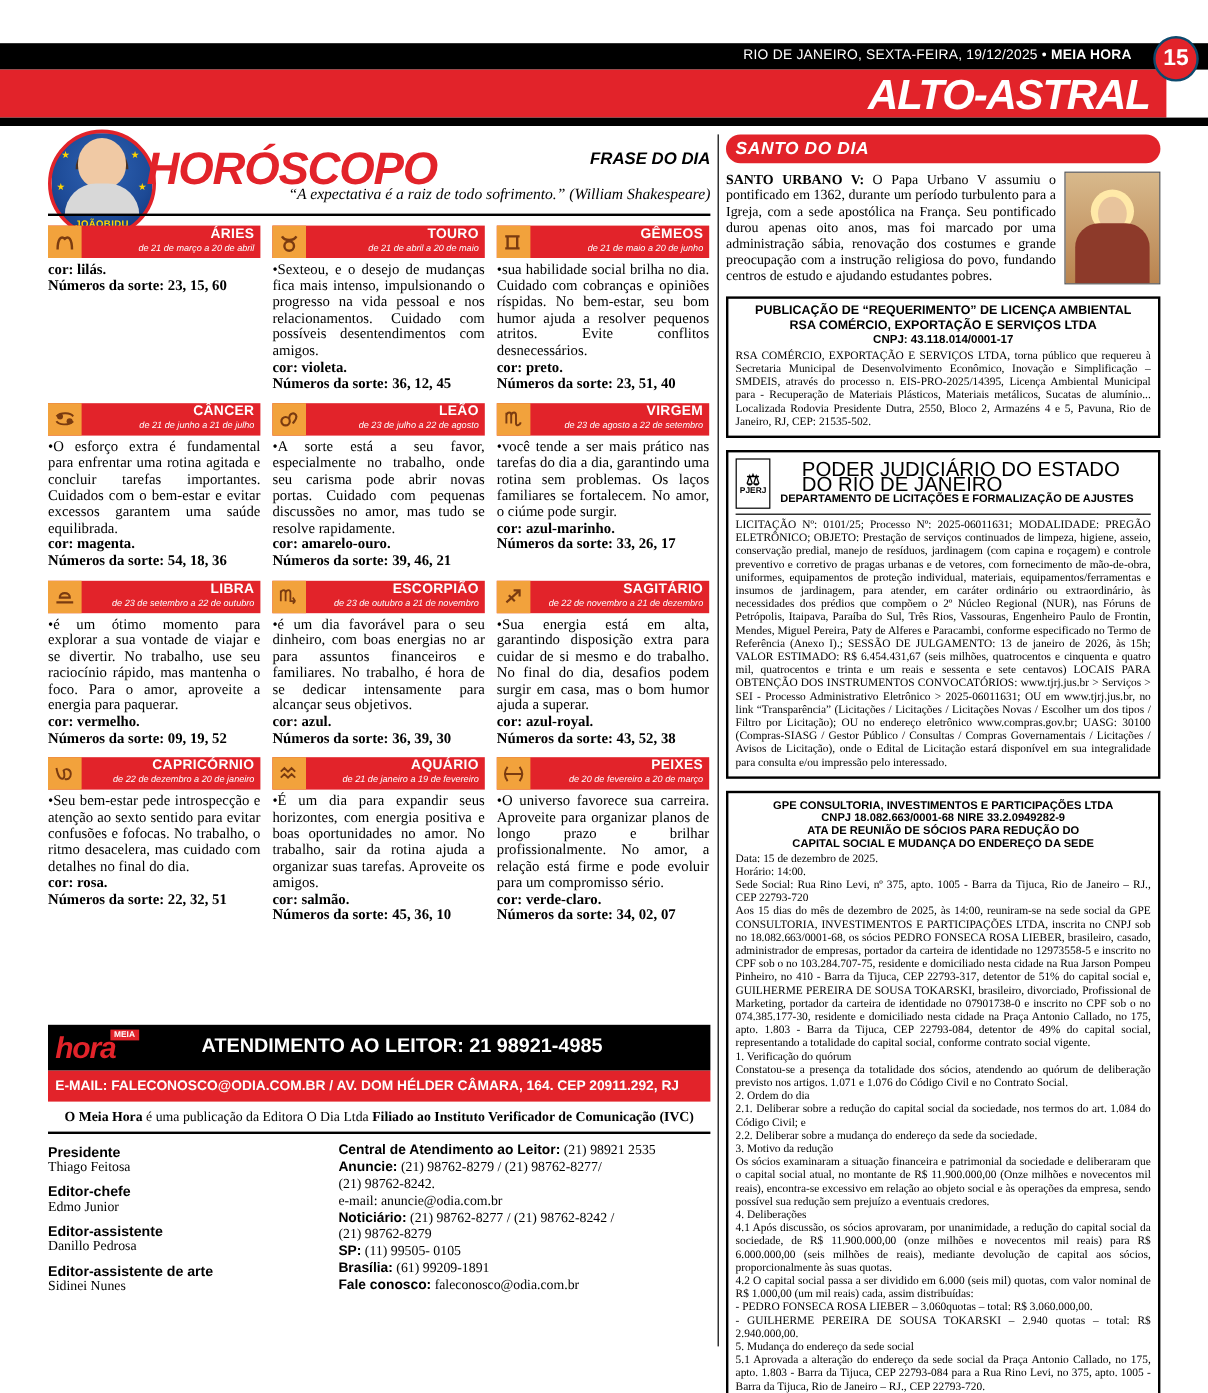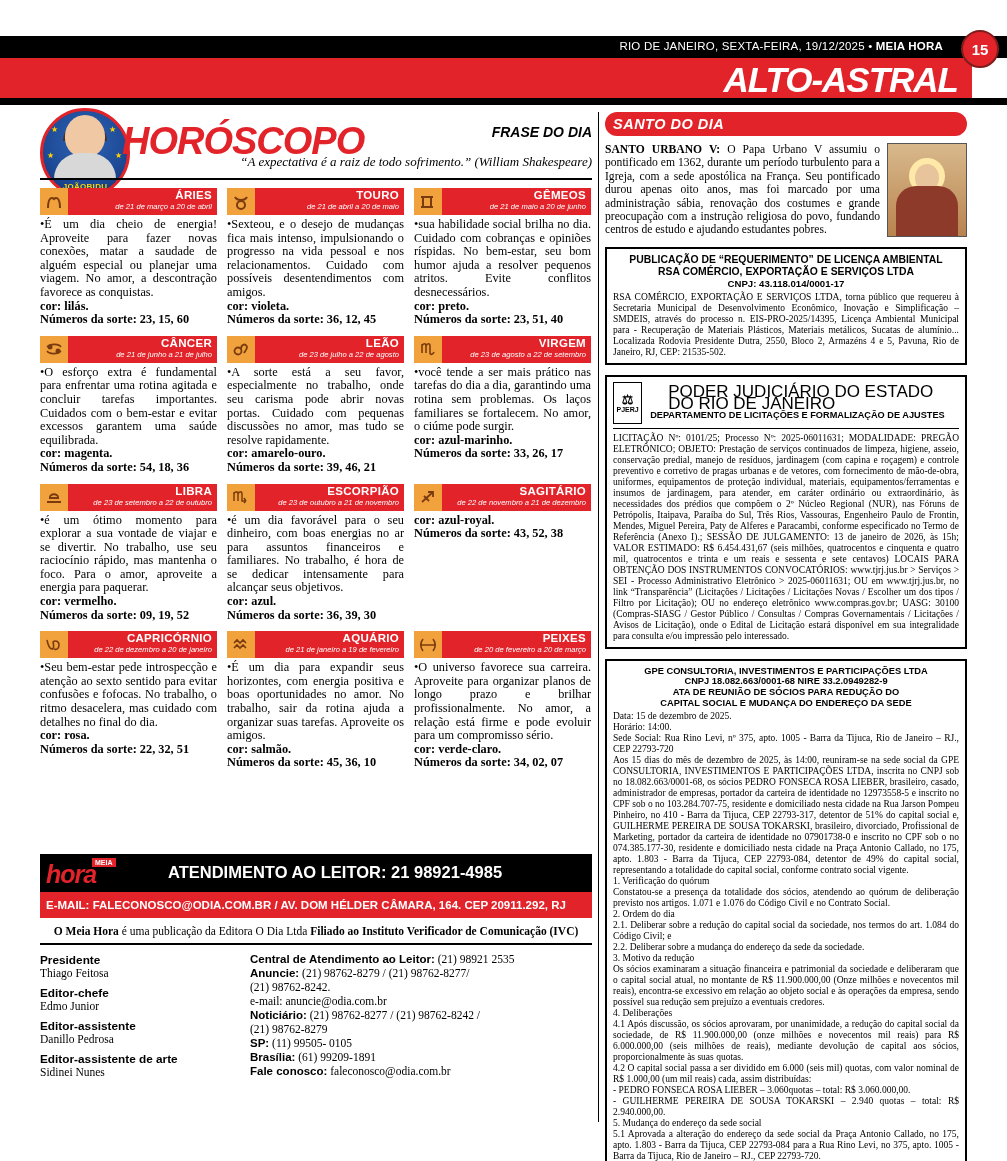--- a/index.html
+++ b/index.html
@@ -4,21 +4,21 @@
 <style>
   html,body{margin:0;padding:0;background:#ffffff;}
   body{width:1007px;height:1161px;font-family:"Liberation Sans",sans-serif;color:#000;position:relative;overflow:hidden;}
   .page{position:relative;width:1007px;height:1161px;}
 
   
   .topbar{position:absolute;left:0;top:36px;width:1007px;height:22px;background:#000;color:#fff;}
   .topbar .dateline{position:absolute;right:64px;top:4px;font-size:11.5px;letter-spacing:.2px;}
   .topbar .dateline b{font-weight:bold;}
   .pagebadge{position:absolute;right:8px;top:30px;width:34px;height:34px;border-radius:50%;background:#e2232a;color:#fff;
-    font-size:15px;font-weight:bold;display:flex;align-items:center;justify-content:center;border:2px solid #7f1d1d;}
+    font-size:19px;font-weight:bold;display:flex;align-items:center;justify-content:center;border:2px solid #0c4a6e;}
   .redband{position:absolute;left:0;top:58px;width:972px;height:40px;background:#e2232a;}
   .redband .title{position:absolute;right:14px;top:2px;color:#fff;font-size:35px;font-weight:bold;font-style:italic;letter-spacing:-1px;font-family:"Liberation Sans",sans-serif;}
   .blackstrip{position:absolute;left:0;top:98px;width:1007px;height:7px;background:#000;}
 
   
   .leftcol{position:absolute;left:40px;top:112px;width:552px;}
   .rightcol{position:absolute;left:605px;top:112px;width:362px;}
   .vrule{position:absolute;left:598px;top:112px;width:1px;height:1010px;background:#000;}
 
   
@@ -53,21 +53,21 @@
   .contact{position:absolute;left:0;top:742px;width:552px;}
   .contact .bar{position:relative;height:38px;background:#000;}
   .logo{position:absolute;left:6px;top:4px;width:112px;height:30px;}
   .logo .hora{position:absolute;left:0;top:2px;color:#e2232a;font-size:25px;font-weight:bold;font-style:italic;letter-spacing:-1px;}
   .logo .meia{position:absolute;left:46px;top:0px;background:#e2232a;color:#fff;font-size:7px;font-weight:bold;padding:1px 3px;}
   .contact .atend{position:absolute;left:128px;top:9px;color:#fff;font-size:16.5px;font-weight:bold;}
   .contact .mailbar{height:26px;background:#e2232a;color:#fff;font-size:11.5px;font-weight:bold;display:flex;align-items:center;padding-left:6px;}
   .contact .pubnote{margin-top:7px;font-size:11.5px;font-family:"Liberation Serif",serif;text-align:center;}
   .contact .pubnote b{font-weight:bold;}
   .hr2{height:2px;background:#000;margin-top:6px;}
-  .staff{display:flex;margin-top:8px;font-size:11.5px;}
+  .staff{display:flex;margin-top:8px;font-size:11.5px;gap:32px;}
   .staff .c1{width:210px;}
   .staff .c2{flex:1;}
   .staff .role{font-weight:bold;font-size:11.8px;}
   .staff .nm2{margin-bottom:7px;font-family:"Liberation Serif",serif;}
   .staff .line{margin-bottom:2px;font-family:"Liberation Serif",serif;}
   .staff .line b{font-family:"Liberation Sans",sans-serif;}
 
   
   .santo-bar{height:24px;background:#e2232a;color:#fff;font-size:14.5px;font-weight:bold;font-style:italic;display:flex;align-items:center;padding-left:8px;letter-spacing:.5px;border-radius:12px;}
   .santo-body{position:relative;margin-top:7px;font-family:"Liberation Serif",serif;font-size:11.6px;line-height:13.4px;text-align:justify;}
@@ -137,21 +137,20 @@
           <div class="sign-head">
             <span class="icon">
                 <svg width="18" height="16" viewBox="0 0 18 16">
                   <path d="M3 14 C3 5 6 2 9 5 C12 2 15 5 15 14" stroke="#7a3b10" stroke-width="2" fill="none"></path>
                 </svg>
               </span>
             <span class="nm">ÁRIES</span>
             <span class="dt">de 21 de março a 20 de abril</span>
           </div>
           <div class="sign-body">
-            <span>•É um dia cheio de energia! Aproveite para fazer novas conexões, matar a saudade de alguém especial ou planejar uma viagem. No amor, a descontração favorece as conquistas.</span>
             <div class="cor">cor: lilás.</div>
             <div class="nums">Números da sorte: 23, 15, 60</div>
           </div>
         </div>
         <div class="sign">
           <div class="sign-head">
             <span class="icon">
                 <svg width="18" height="16" viewBox="0 0 18 16">
                   <circle cx="9" cy="11" r="4" stroke="#7a3b10" stroke-width="2" fill="none"></circle>
                   <path d="M3 3 C5 7 13 7 15 3" stroke="#7a3b10" stroke-width="2" fill="none"></path>
@@ -275,20 +274,21 @@
           <div class="sign-head">
             <span class="icon">
                 <svg width="18" height="16" viewBox="0 0 18 16">
                   <path d="M3 13 L14 3 M9 3 L14 3 L14 8 M5 7 L10 12" stroke="#7a3b10" stroke-width="1.8" fill="none"></path>
                 </svg>
               </span>
             <span class="nm">SAGITÁRIO</span>
             <span class="dt">de 22 de novembro a 21 de dezembro</span>
           </div>
           <div class="sign-body">
+            <span>•Sua energia está em alta, garantindo disposição extra para cuidar de si mesmo e do trabalho. No final do dia, desafios podem surgir em casa, mas o bom humor ajuda a superar.</span>
             <div class="cor">cor: azul-royal.</div>
             <div class="nums">Números da sorte: 43, 52, 38</div>
           </div>
         </div>
       </div>
 
       <div class="signrow">
         <div class="sign">
           <div class="sign-head">
             <span class="icon">

